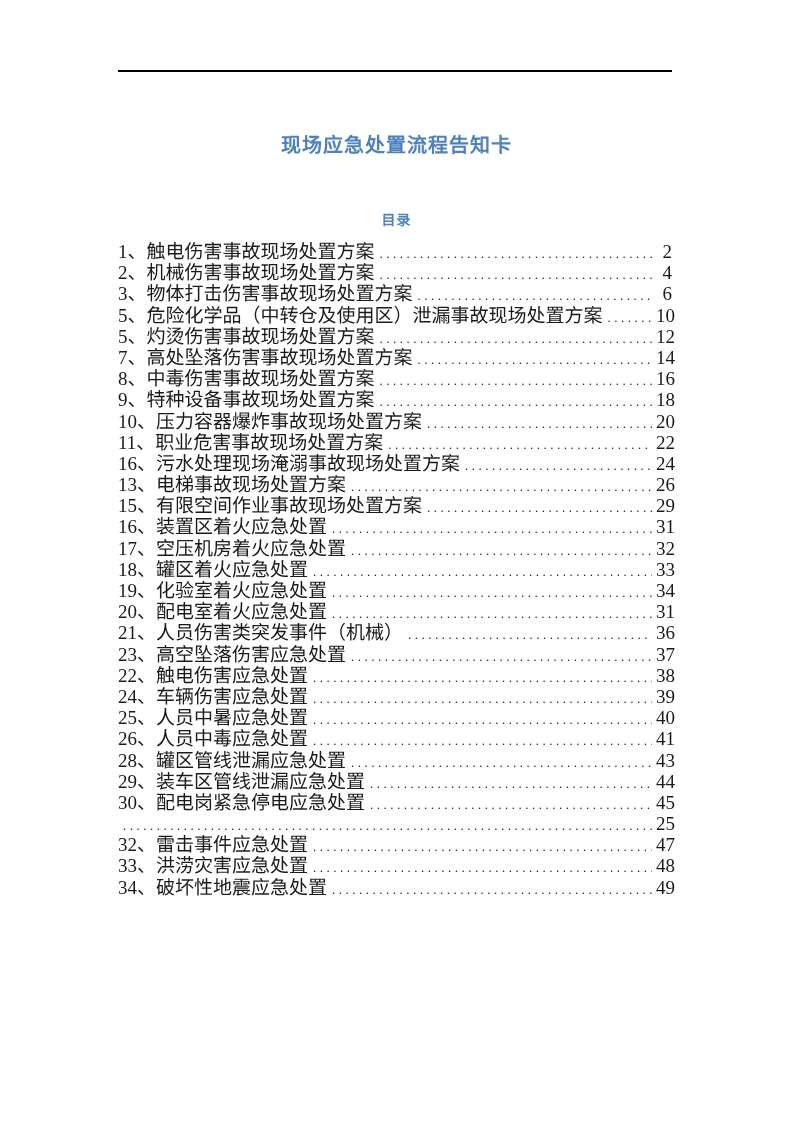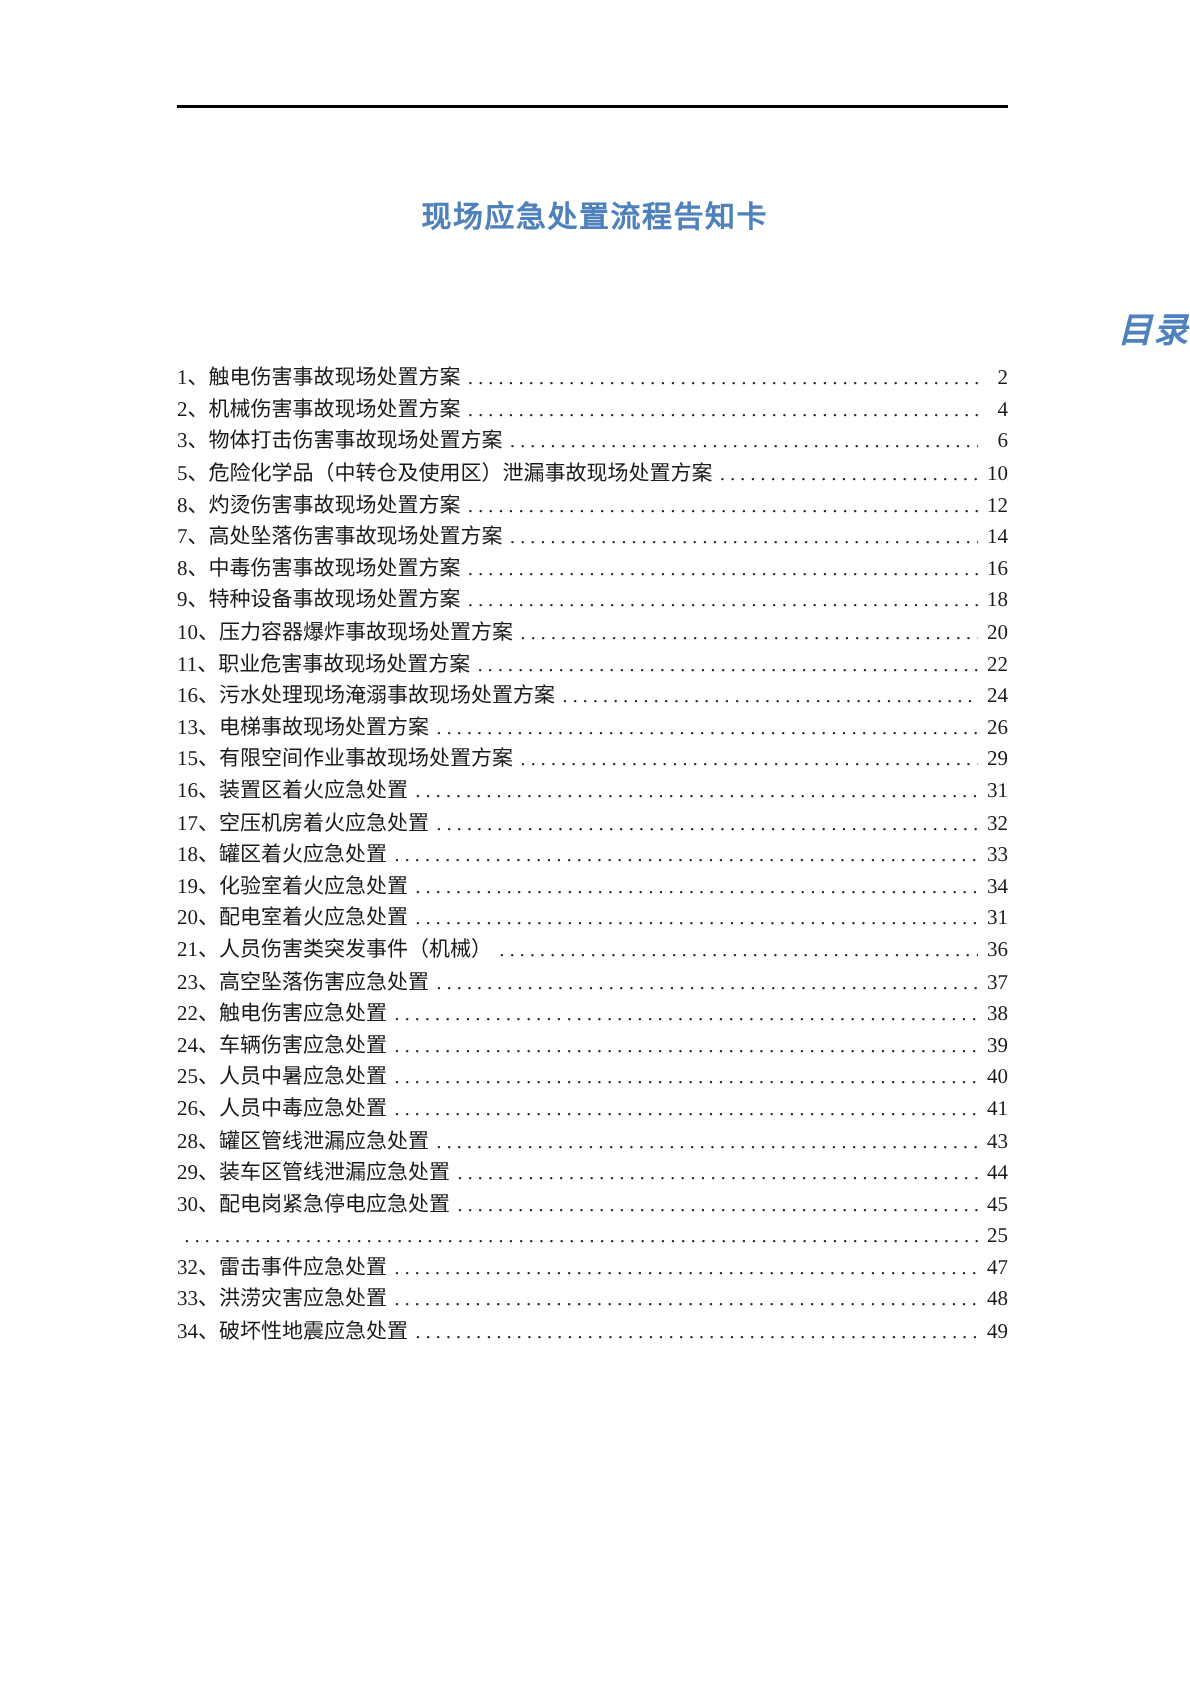--- a/index.html
+++ b/index.html
@@ -30,39 +30,38 @@
     font-weight: bold;
     letter-spacing: 1px;
     color: var(--accent, #4F81BD);
   }
   .toc-heading {
     position: absolute;
     top: 209px;
     left: 0;
     width: 100%;
     margin: 0;
-    text-align: right;
-    font-size: 23px;
+    text-align: center;
+    font-size: 14px;
     line-height: 24px;
     font-weight: bold;
     letter-spacing: 1px;
     color: var(--accent, #4F81BD);
-    font-style: italic;
   }
   .toc {
     position: absolute;
     top: 241px;
     left: 118px;
     width: 554px;
   }
   .toc-row {
     display: flex;
     align-items: baseline;
     height: 21.2px;
-    font-size: 14px;
+    font-size: 19px;
     line-height: 21.2px;
     color: #1a1a1a;
     cursor: pointer;
   }
   .toc-label { white-space: nowrap; }
   .toc-dots {
     flex: 1 1 auto;
     overflow: hidden;
     white-space: nowrap;
     margin: 0 4px 0 5px;
@@ -106,21 +105,21 @@
   </div>
 
 
   <div class="toc-row">
     <span class="toc-label">5、危险化学品（中转仓及使用区）泄漏事故现场处置方案</span>
     <span class="toc-dots"></span>
     <span class="toc-page">10</span>
   </div>
 
   <div class="toc-row">
-    <span class="toc-label">8、灼烫伤害事故现场处置方案</span>
+    <span class="toc-label">5、灼烫伤害事故现场处置方案</span>
     <span class="toc-dots"></span>
     <span class="toc-page">12</span>
   </div>
 
   <div class="toc-row">
     <span class="toc-label">7、高处坠落伤害事故现场处置方案</span>
     <span class="toc-dots"></span>
     <span class="toc-page">14</span>
   </div>
 

